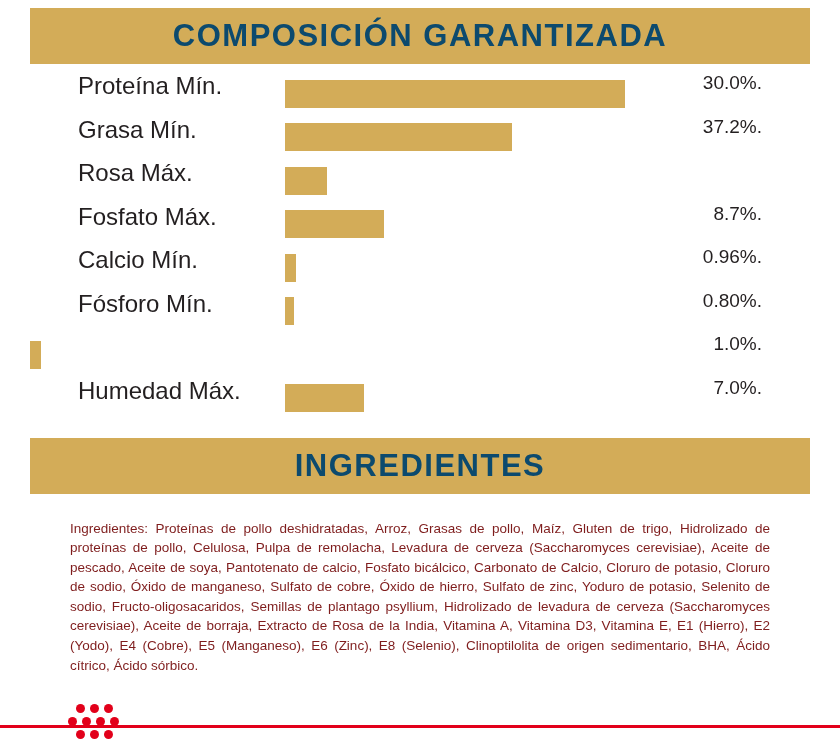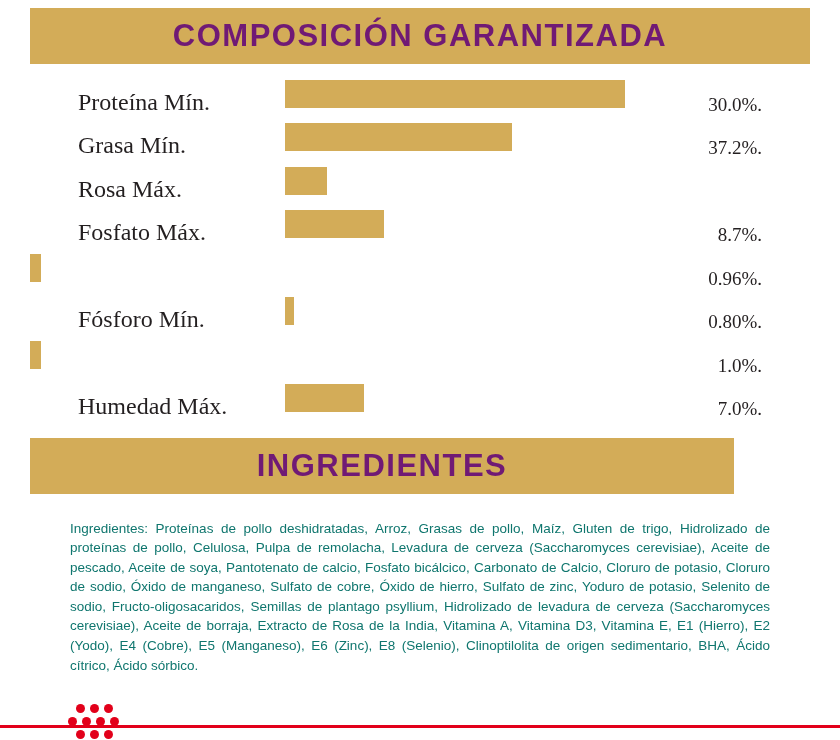--- a/index.html
+++ b/index.html
@@ -13,56 +13,55 @@
     font-family: "Liberation Sans", sans-serif;
     color: #231f20;
     overflow: hidden;
     position: relative;
   }
 
   
   .section-bar {
     background: #d2ab५5;
     background: #d3ac58;
-    color: #701a75;
+    color: #0c4a6e;
     text-align: center;
     font-size: 31px;
     font-weight: bold;
     letter-spacing: 1.5px;
     line-height: 56px;
     height: 56px;
     box-sizing: border-box;
   }
   #composition-bar {
     position: absolute;
     left: 30px;
     top: 8px;
     width: 780px;
   }
   #ingredients-bar {
     position: absolute;
     left: 30px;
     top: 438px;
-    width: 704px;
+    width: 780px;
   }
 
   
   #analysis-chart {
     position: absolute;
     left: 30px;
     top: 72px;
     width: 780px;
     height: 350px;
   }
   .analysis-row {
     position: relative;
     height: 43.5px;
     display: flex;
-    align-items: flex-end;
-    font-family: Liberation Serif, serif;
+    align-items: flex-start;
   }
   .analysis-label {
     width: 255px;
     font-size: 24px;
     padding-left: 48px;
     box-sizing: border-box;
     white-space: nowrap;
     color: #231f20;
   }
   .analysis-track {
@@ -90,21 +89,21 @@
 
   
   #ingredients-body {
     position: absolute;
     left: 70px;
     top: 505px;
     width: 700px;
     font-size: 13.5px;
     line-height: 19.6px;
     text-align: justify;
-    color: #0f766e;
+    color: #7f1d1d;
   }
 
   
   #footer {
     position: absolute;
     left: 0;
     bottom: 0;
     width: 840px;
     height: 42px;
   }
@@ -171,20 +170,21 @@
       </div>
     </div>
     <div class="analysis-row">
       <div class="analysis-label">Fosfato Máx.</div>
       <div class="analysis-track">
         <div class="analysis-bar" style="width: 98.6px;"></div>
       </div>
       <div class="analysis-value">8.7%.</div>
     </div>
     <div class="analysis-row">
+      <div class="analysis-label">Calcio Mín.</div>
       <div class="analysis-track">
         <div class="analysis-bar" style="width: 10.88px;"></div>
       </div>
       <div class="analysis-value">0.96%.</div>
     </div>
     <div class="analysis-row">
       <div class="analysis-label">Fósforo Mín.</div>
       <div class="analysis-track">
         <div class="analysis-bar" style="width: 9.06667px;"></div>
       </div>

